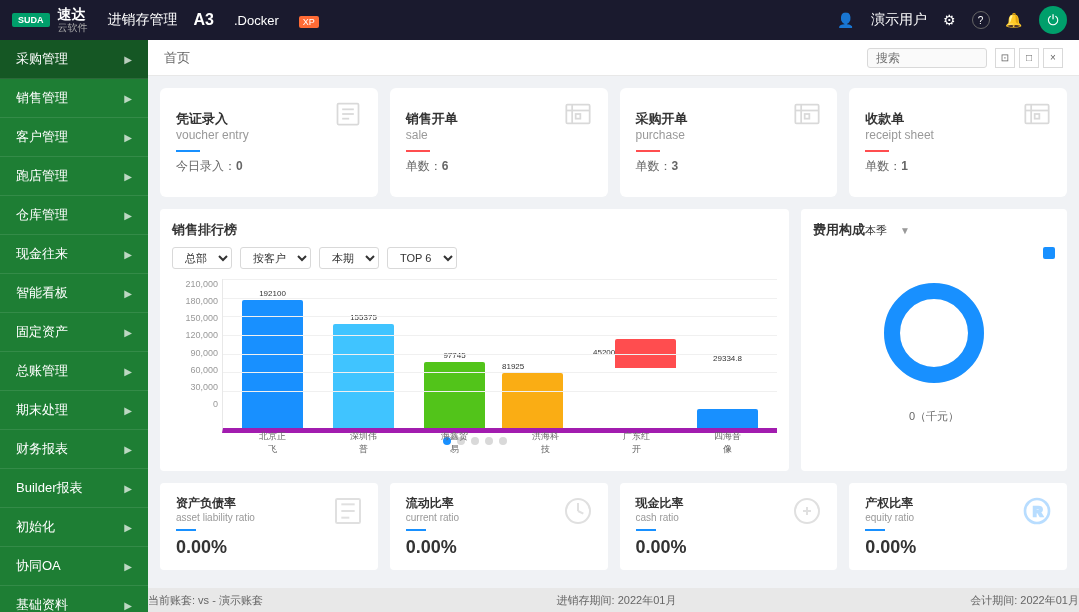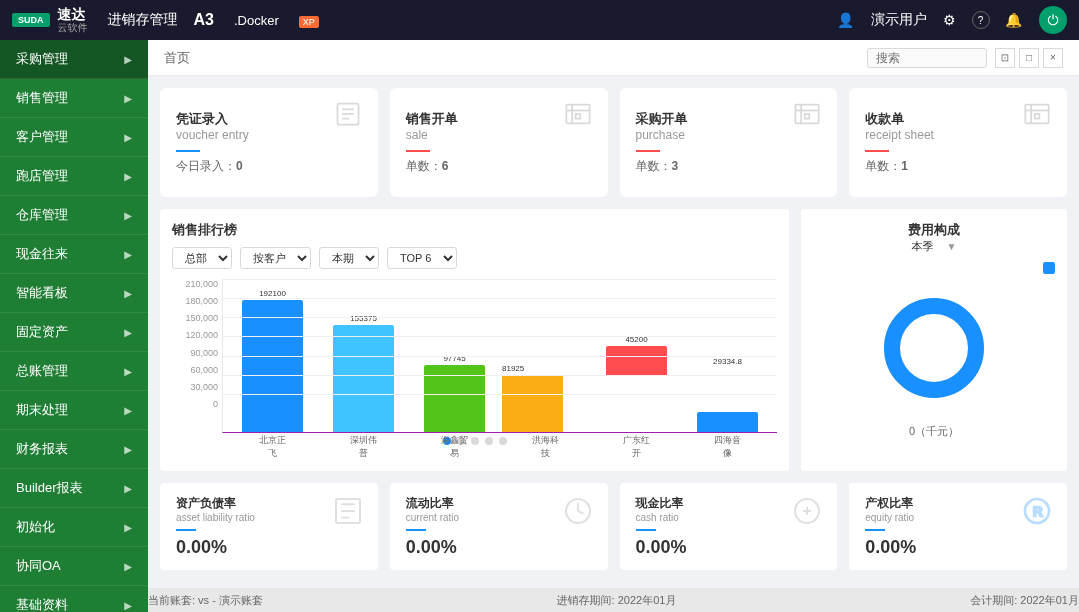--- a/index.html
+++ b/index.html
@@ -150,21 +150,21 @@
       border-radius: 4px;
       padding: 12px;
     }
     .chart-section-title { font-size: 13px; font-weight: bold; margin-bottom: 8px; }
     .expense-section {
       flex: 1;
       background: white;
       border-radius: 4px;
       padding: 12px;
     }
-    .expense-header { display: flex; justify-content: flex-start; align-items: center; margin-bottom: 8px; flex-direction: column; }
+    .expense-header { display: flex; justify-content: flex-start; align-items: center; margin-bottom: 8px; }
     .expense-title { font-size: 13px; font-weight: bold; }
 
     
     .chart-filters { display: flex; gap: 8px; margin-bottom: 10px; align-items: center; }
     .filter-select {
       border: 1px solid #d9d9d9;
       border-radius: 3px;
       padding: 3px 8px;
       font-size: 11px;
       color: #333;
@@ -419,21 +419,21 @@
                 <span style="font-size:9px;color:#999;">210,000</span>
                 <span style="font-size:9px;color:#999;">180,000</span>
                 <span style="font-size:9px;color:#999;">150,000</span>
                 <span style="font-size:9px;color:#999;">120,000</span>
                 <span style="font-size:9px;color:#999;">90,000</span>
                 <span style="font-size:9px;color:#999;">60,000</span>
                 <span style="font-size:9px;color:#999;">30,000</span>
                 <span style="font-size:9px;color:#999;">0</span>
               </div>
 
-              <div style="flex:1;position:relative;border-bottom:1px solid #a21caf;border-left:1px solid #e8e8e8;">
+              <div style="flex:1;position:relative;border-bottom:5px solid #a21caf;border-left:1px solid #e8e8e8;">
 
                 <div style="position:absolute;left:0;right:0;top:0;height:1px;background:#f0f0f0;"></div>
                 <div style="position:absolute;left:0;right:0;top:12.5%;height:1px;background:#f0f0f0;"></div>
                 <div style="position:absolute;left:0;right:0;top:25%;height:1px;background:#f0f0f0;"></div>
                 <div style="position:absolute;left:0;right:0;top:37.5%;height:1px;background:#f0f0f0;"></div>
                 <div style="position:absolute;left:0;right:0;top:50%;height:1px;background:#f0f0f0;"></div>
                 <div style="position:absolute;left:0;right:0;top:62.5%;height:1px;background:#f0f0f0;"></div>
                 <div style="position:absolute;left:0;right:0;top:75%;height:1px;background:#f0f0f0;"></div>
 
                 <div style="display:flex;align-items:flex-end;height:calc(100%);padding:0 6px;gap:4px;">
@@ -451,21 +451,21 @@
                   <div style="flex:1;display:flex;flex-direction:column;align-items:center;height:100%;justify-content:flex-end;">
                     <span style="font-size:8px;color:#333;margin-bottom:2px;">97745</span>
                     <div style="width:70%;background:#52c41a;height:44%;border-radius:2px 2px 0 0;"></div>
                   </div>
 
                   <div style="flex:1;display:flex;flex-direction:column;align-items:flex-start;height:100%;justify-content:flex-end;">
                     <span style="font-size:8px;color:#333;margin-bottom:2px;">81925</span>
                     <div style="width:70%;background:#faad14;height:37%;border-radius:2px 2px 0 0;"></div>
                   </div>
 
-                  <div style="flex:1;display:flex;flex-direction:column;align-items:center;height:100%;justify-content:center;">
+                  <div style="flex:1;display:flex;flex-direction:row;align-items:center;height:100%;justify-content:flex-start;">
                     <span style="font-size:8px;color:#333;margin-bottom:2px;">45200</span>
                     <div style="width:70%;background:#ff4d4f;height:20%;border-radius:2px 2px 0 0;"></div>
                   </div>
 
                   <div style="flex:1;display:flex;flex-direction:column;align-items:center;height:100%;justify-content:flex-end;gap:44px;">
                     <span style="font-size:8px;color:#333;margin-bottom:2px;">29334.8</span>
                     <div style="width:70%;background:#1890ff;height:13%;border-radius:2px 2px 0 0;"></div>
                   </div>
                 </div>
 

